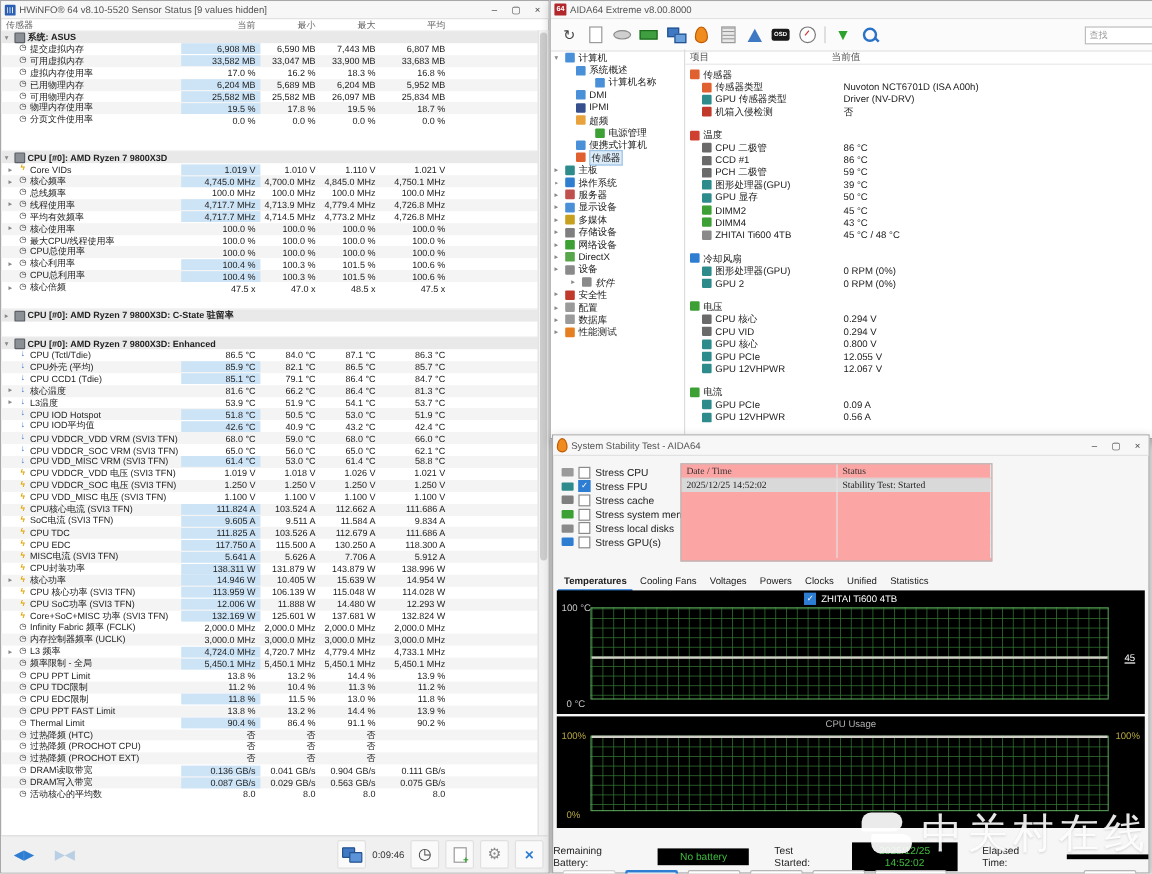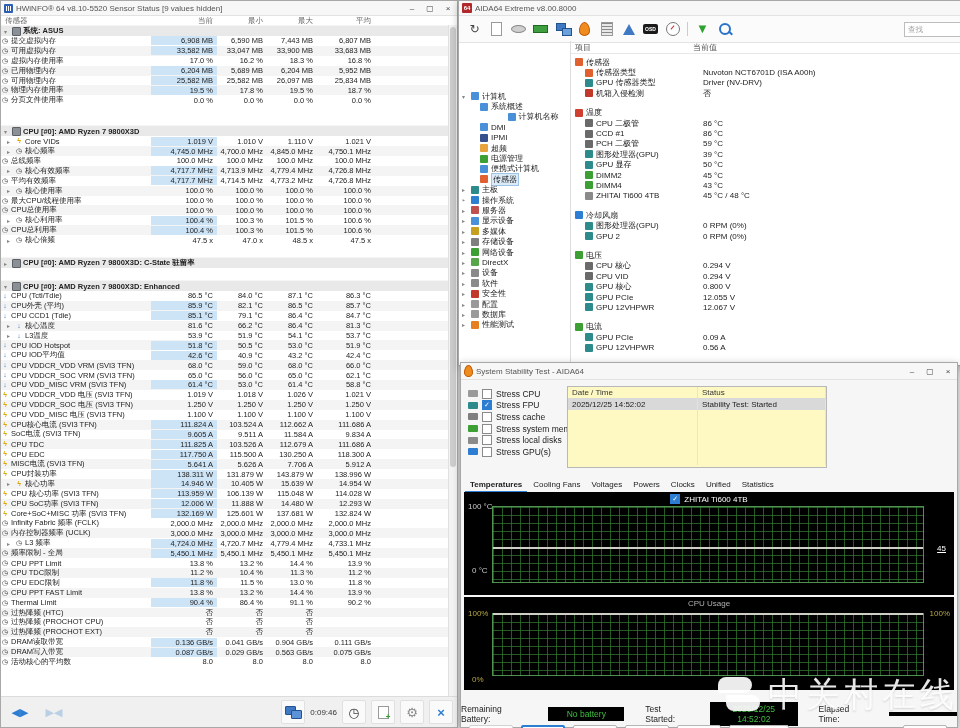--- a/index.html
+++ b/index.html
@@ -14,21 +14,21 @@
   #hwinfo{left:0;top:0;width:458px;height:728px;}
   .hw-logo{width:9px;height:9px;background:#2a5fb4;border-radius:1px;display:inline-block;position:relative;}
   .hw-logo:after{content:"";position:absolute;left:2px;top:2px;width:5px;height:5px;background:linear-gradient(90deg,#fff 1px,transparent 1px);background-size:2px 100%;}
   #hw-colhead{display:grid;grid-template-columns:150px 66px 50px 50px 58px 1fr;font-size:7.5px;color:#666;border-bottom:1px solid #d8d8d8;height:10px;align-items:center;}
   #hw-colhead span{padding-right:4px;text-align:right;}
   #hw-colhead span:first-child{text-align:left;padding-left:4px;}
   #hw-body{position:absolute;top:24px;left:0;right:8px;bottom:30px;overflow:hidden;font-size:7.5px;color:#222;}
   .hw-sec{display:flex;align-items:center;gap:2px;height:10px;background:#e9e9e9;font-weight:bold;padding-left:3px;border-top:1px solid #f5f5f5;}
   .hw-row{display:grid;grid-template-columns:150px 66px 50px 50px 58px 1fr;height:9.9px;align-items:center;}
   .hw-row.alt{background:#f4f4f4;}
-  .hw-row .lab{display:flex;align-items:center;gap:2px;white-space:nowrap;overflow:hidden;}
+  .hw-row .lab{display:flex;align-items:center;gap:2px;padding-left:14px;white-space:nowrap;overflow:hidden;}
   .hw-row .lab.exp{padding-left:6px;}
   .hw-row .val{text-align:right;padding-right:4px;white-space:nowrap;}
   .hw-row .val.hl{background:#cde4f7;}
   .ic{width:8px;display:inline-block;text-align:center;font-size:7px;line-height:8px;}
   .ic.clk{color:#333;}
   .ic.blt{color:#e0a400;font-weight:bold;}
   .ic.tmp{color:#3a7bc8;font-weight:bold;}
   .chev{color:#888;font-size:6px;width:6px;display:inline-block;}
   .hw-chip{width:7px;height:7px;background:#8b8f96;border:1px solid #5c6066;border-radius:1px;display:inline-block;}
   #hw-scroll{position:absolute;right:0;top:24px;width:8px;bottom:30px;background:#f3f3f3;border-left:1px solid #e0e0e0;}
@@ -84,21 +84,21 @@
   #pane-thumb{position:absolute;left:1px;right:1px;top:14px;height:80px;background:#cdcdcd;border-radius:3px;}
   
   #sst{left:460px;top:362px;width:498px;height:366px;z-index:3;background:#f6f6f6;}
   #sst .tbar{height:16px;}
   #sst-body{position:absolute;top:17px;left:0;right:0;bottom:0;}
   #sst-checks{position:absolute;left:7px;top:8px;}
   .cb-row{display:flex;align-items:center;gap:4px;height:11.6px;font-size:8.5px;color:#222;}
   .cb-ic{width:10px;height:7px;border-radius:1px;flex:none;}
   .cb-box{width:8px;height:8px;border:1px solid #8a8a8a;background:#fff;flex:none;display:flex;align-items:center;justify-content:center;font-size:7px;color:#fff;}
   .cb-box.on{background:#2d7dd2;border-color:#2d7dd2;}
-  #sst-log{position:absolute;left:106px;top:6px;width:258px;height:80px;background:#fef9c3;border:1px solid #b8b8b8;font-size:8px;}
+  #sst-log{position:absolute;left:106px;top:6px;width:258px;height:80px;background:#fca5a5;border:1px solid #b8b8b8;font-size:8px;font-family:Liberation Serif, serif;}
   .lt-head{display:flex;height:11px;align-items:center;border-bottom:1px solid #d8d8d8;color:#333;}
   .lt-c1{width:130px;padding-left:4px;border-right:1px solid #e3e3e3;box-sizing:border-box;height:100%;display:flex;align-items:center;}
   .lt-c2{flex:1;padding-left:4px;border-right:1px solid #e3e3e3;box-sizing:border-box;height:100%;display:flex;align-items:center;}
   .lt-row{display:flex;height:11px;align-items:center;color:#222;}
   .lt-row.sel{background:#d9d9d9;}
   #sst-tabs{position:absolute;left:4px;top:98px;display:flex;font-size:8px;color:#222;gap:1px;}
   .tab{padding:2px 5px;}
   .tab.active{font-weight:bold;border-bottom:2px solid #2d7dd2;}
   .chart{position:absolute;left:3px;right:3px;background:#000;}
   #chart-temp{top:112px;height:103px;}
@@ -272,21 +272,21 @@
         <span class="val">100.0 MHz</span>
         <span class="val">100.0 MHz</span>
         <span class="val">100.0 MHz</span>
         <span class="val">100.0 MHz</span>
         <span></span>
       </div>
       <div class="hw-row alt">
         <span class="lab exp">
           <span class="chev">▸</span>
           <span class="ic clk">◷</span>
-          <span>核心有效频率</span>
+          <span>线程使用率</span>
         </span>
         <span class="val hl">4,717.7 MHz</span>
         <span class="val">4,713.9 MHz</span>
         <span class="val">4,779.4 MHz</span>
         <span class="val">4,726.8 MHz</span>
         <span></span>
       </div>
       <div class="hw-row">
         <span class="lab">
           <span class="ic clk">◷</span>
@@ -879,51 +879,51 @@
         <span class="sh-dl">▼</span>
       </span>
     <span class="tb-ico">
         <span class="sh-mag"></span>
       </span>
     <input id="aida-search" placeholder="查找" style="">
     <span class="tb-dots">⋮</span>
   </div>
   <div id="aida-content">
     <div id="aida-tree">
-        <div class="tr-row" style="padding-left: 3px; margin-top: 48px;">
+        <div class="tr-row" style="padding-left: 3px;">
           <span class="chev">▾</span>
           <span class="tr-ic" style="background: rgb(74, 144, 217);"></span>
           <span class="tlab">计算机</span>
         </div>
         <div class="tr-row" style="padding-left: 12px;">
           <span class="chev"></span>
           <span class="tr-ic" style="background: rgb(74, 144, 217);"></span>
           <span class="tlab">系统概述</span>
         </div>
-        <div class="tr-row" style="padding-left: 28px; justify-content: center;">
+        <div class="tr-row" style="padding-left: 28px;">
           <span class="chev"></span>
           <span class="tr-ic" style="background: rgb(74, 144, 217);"></span>
           <span class="tlab">计算机名称</span>
         </div>
         <div class="tr-row" style="padding-left: 12px;">
           <span class="chev"></span>
           <span class="tr-ic" style="background: rgb(74, 144, 217);"></span>
           <span class="tlab">DMI</span>
         </div>
         <div class="tr-row" style="padding-left: 12px;">
           <span class="chev"></span>
           <span class="tr-ic" style="background: rgb(53, 80, 140);"></span>
           <span class="tlab">IPMI</span>
         </div>
         <div class="tr-row" style="padding-left: 12px;">
           <span class="chev"></span>
           <span class="tr-ic" style="background: rgb(232, 163, 61);"></span>
           <span class="tlab">超频</span>
         </div>
-        <div class="tr-row" style="padding-left: 12px;">
+        <div class="tr-row" style="padding-left: 12px; margin-left: 16px;">
           <span class="chev"></span>
           <span class="tr-ic" style="background: rgb(61, 160, 53);"></span>
           <span class="tlab">电源管理</span>
         </div>
         <div class="tr-row" style="padding-left: 12px;">
           <span class="chev"></span>
           <span class="tr-ic" style="background: rgb(74, 144, 217);"></span>
           <span class="tlab">便携式计算机</span>
         </div>
         <div class="tr-row sel" style="padding-left: 12px;">
@@ -969,21 +969,21 @@
         <div class="tr-row" style="padding-left: 3px;">
           <span class="chev">▸</span>
           <span class="tr-ic" style="background: rgb(87, 166, 74);"></span>
           <span class="tlab">DirectX</span>
         </div>
         <div class="tr-row" style="padding-left: 3px;">
           <span class="chev">▸</span>
           <span class="tr-ic" style="background: rgb(138, 138, 138);"></span>
           <span class="tlab">设备</span>
         </div>
-        <div class="tr-row" style="padding-left: 3px;">
+        <div class="tr-row" style="padding-left: 17px; font-style: italic;">
           <span class="chev">▸</span>
           <span class="tr-ic" style="background: rgb(138, 138, 138);"></span>
           <span class="tlab">软件</span>
         </div>
         <div class="tr-row" style="padding-left: 3px;">
           <span class="chev">▸</span>
           <span class="tr-ic" style="background: rgb(192, 57, 43);"></span>
           <span class="tlab">安全性</span>
         </div>
         <div class="tr-row" style="padding-left: 3px;">
@@ -1274,21 +1274,21 @@
         <span class="tab">Unified</span>
         <span class="tab">Statistics</span>
       </div>
 
     <div class="chart" id="chart-temp">
       <div class="clegend">
         <span class="cb-box on">✓</span>
         <span>ZHITAI Ti600 4TB</span>
       </div>
       <span class="ylab" style="left:4px;top:10px;">100 °C</span>
-      <span class="ylab" style="left:8px;bottom:20px;">0 °C</span>
+      <span class="ylab" style="left:8px;bottom:4px;">0 °C</span>
       <div class="plot" id="plot-temp">
         <div class="cline" id="line-temp" style="top: calc(55% - 1px);"></div>
       </div>
       <span class="rlab" id="rlab-temp" style="right: 8px; top: 52.35px;">45</span>
     </div>
 
     <div class="chart" id="chart-cpu">
       <div class="ctitle">CPU Usage</div>
       <span class="ylab pct" style="left:4px;top:12px;">100%</span>
       <span class="ylab pct" style="right:4px;top:12px;">100%</span>

